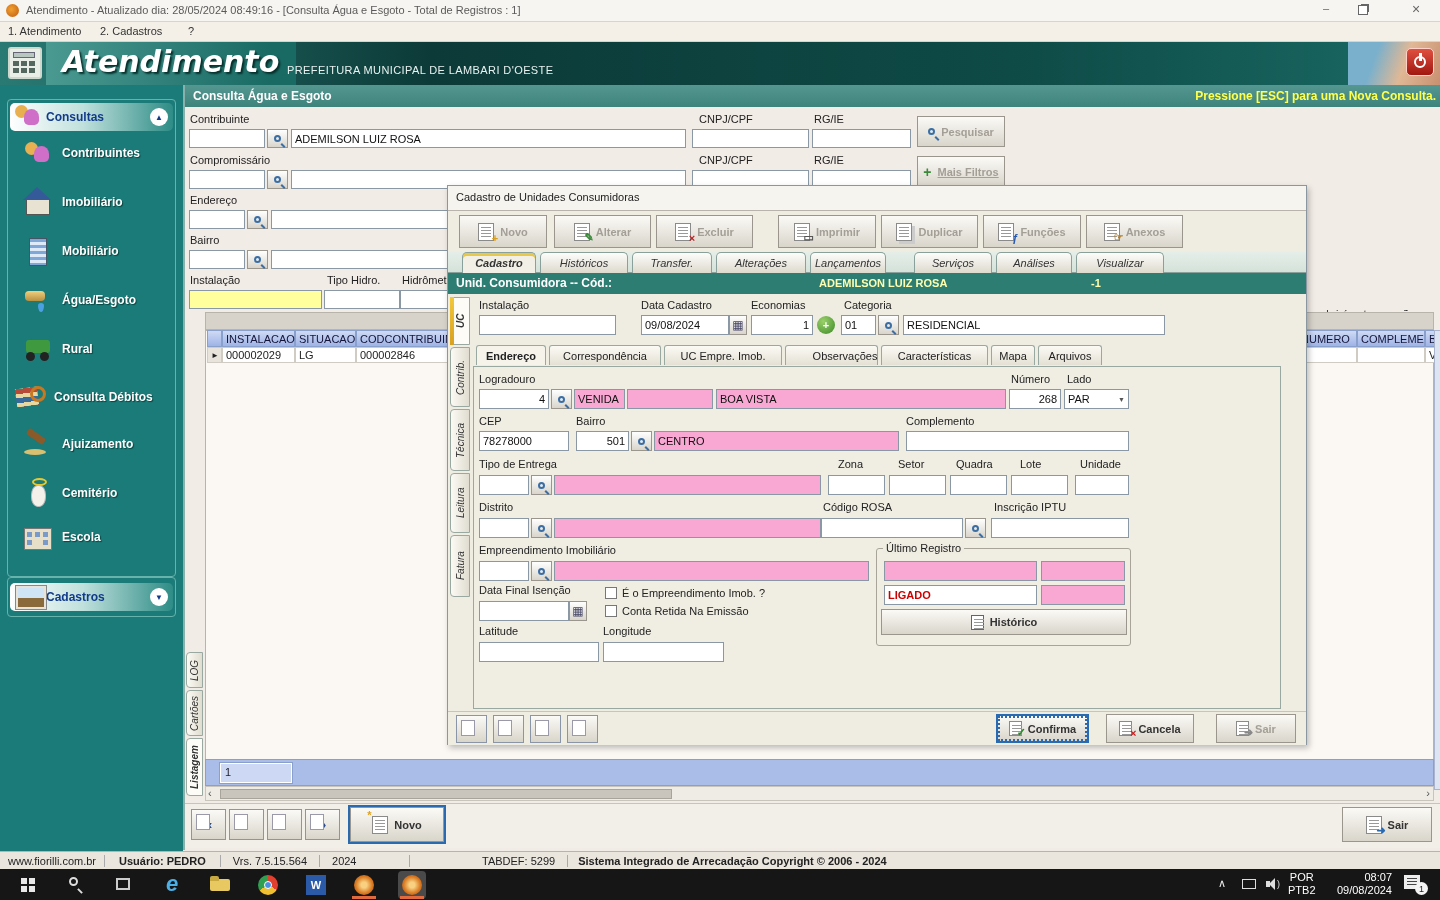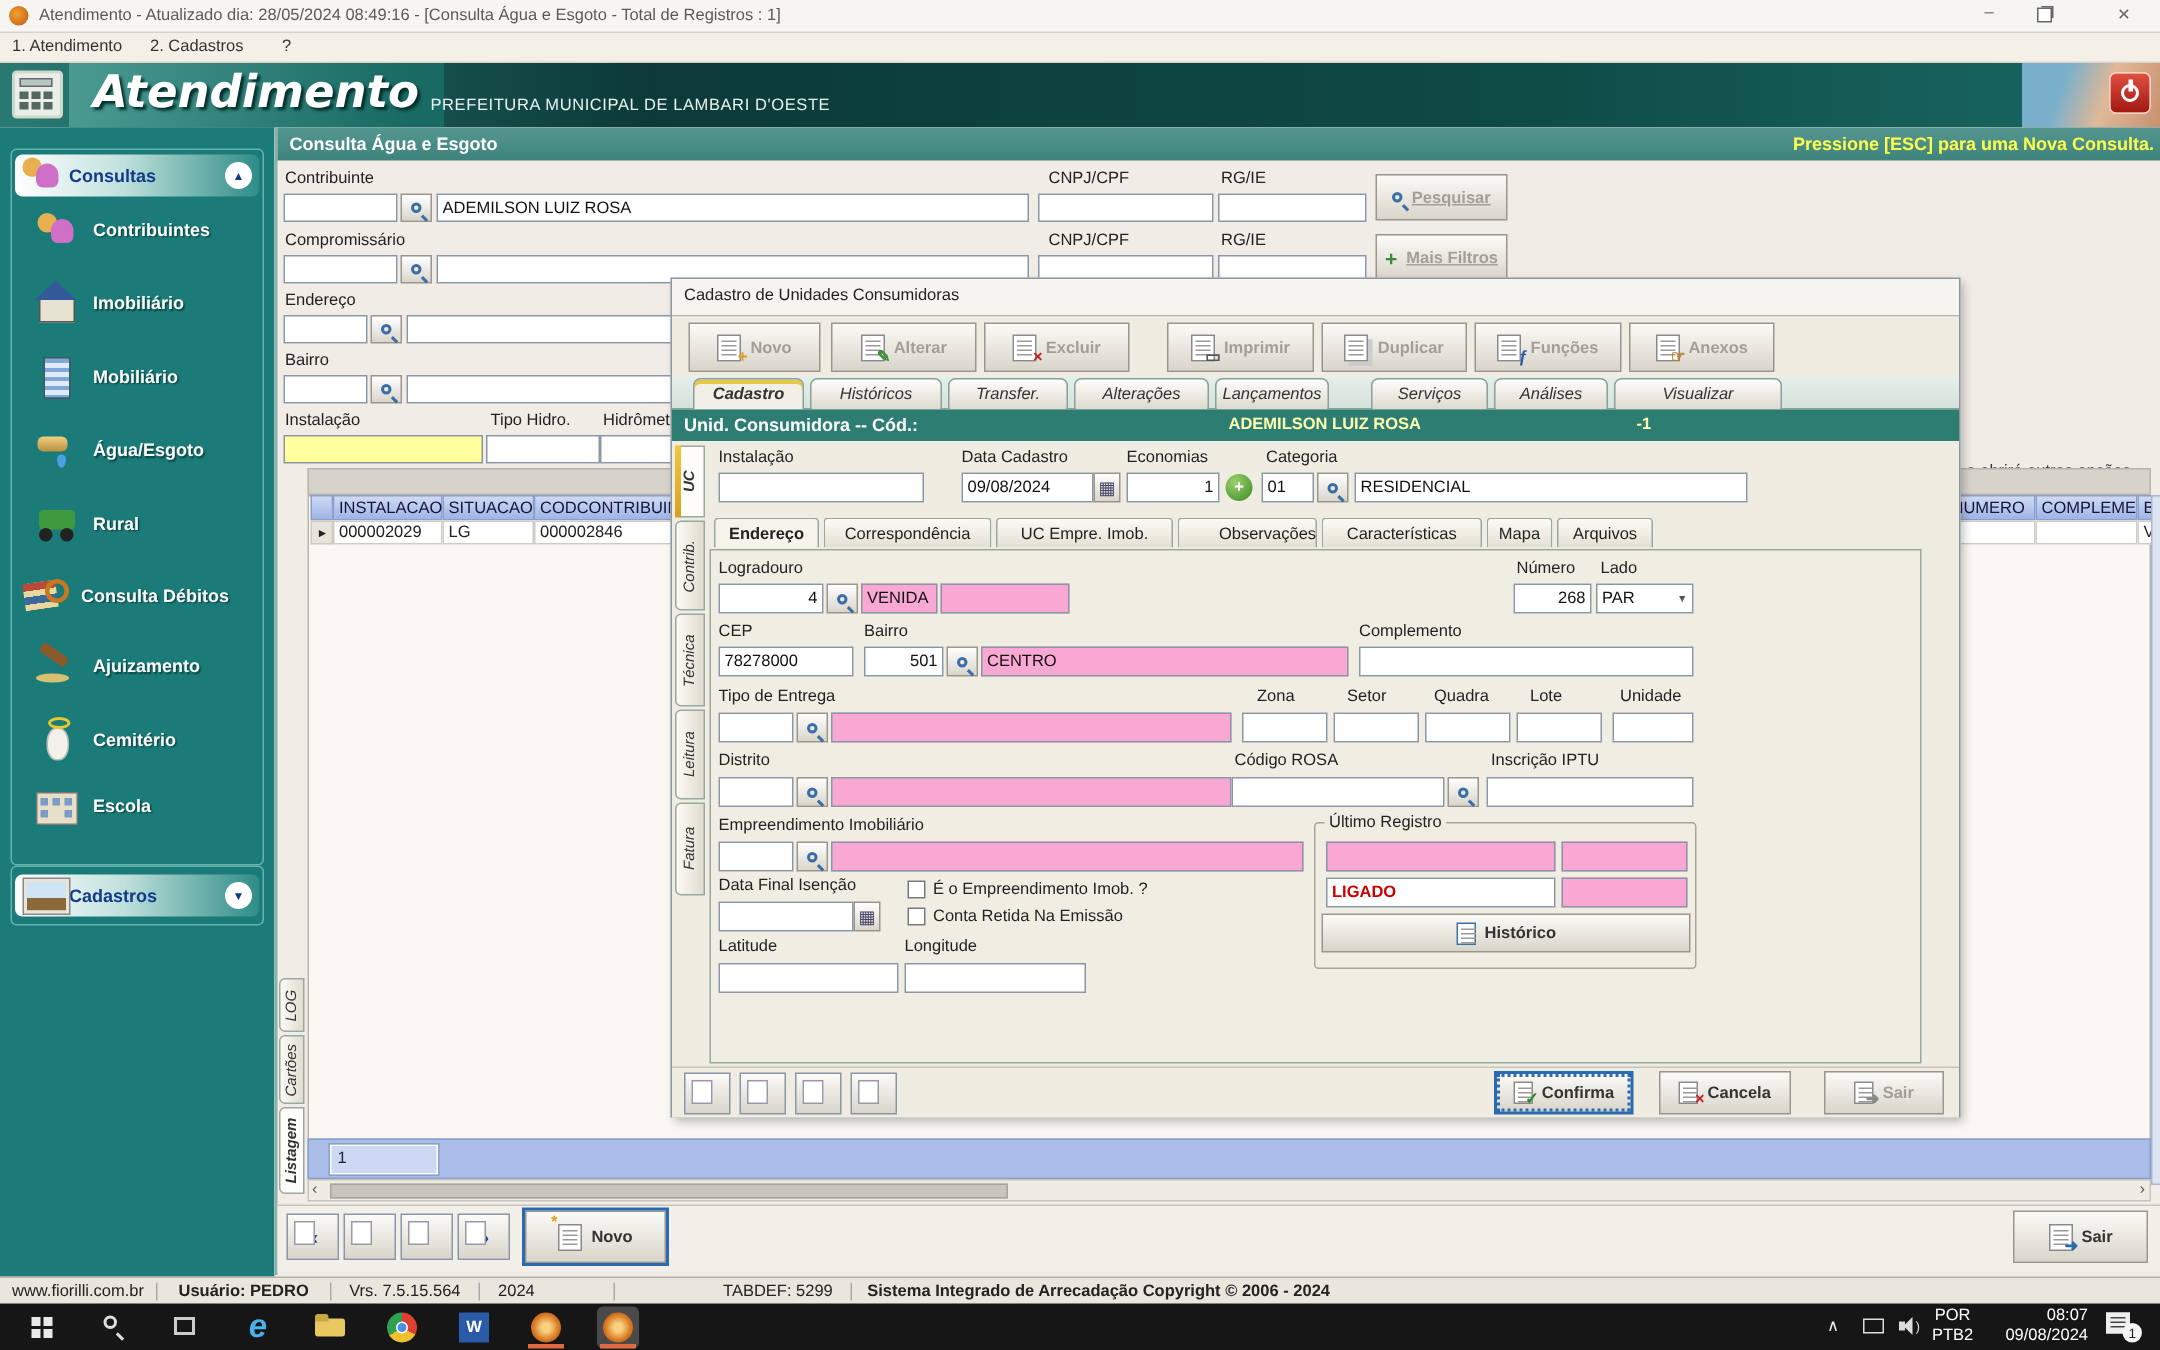--- a/index.html
+++ b/index.html
@@ -179,21 +179,21 @@
     <span class="magbtn" style="left:82px;top:44px;">
         <span class="mag"></span>
       </span>
     <input class="inp" style="left: 106px; top: 44px; width: 395px;" readonly="" value="ADEMILSON LUIZ ROSA">
     <span class="lb" style="left:514px;top:28px;">CNPJ/CPF</span>
     <input class="inp" style="left: 507px; top: 44px; width: 117px;" readonly="">
     <span class="lb" style="left:629px;top:28px;">RG/IE</span>
     <input class="inp" style="left: 627px; top: 44px; width: 99px;" readonly="">
     <span class="btn dis" style="left:732px;top:31px;width:88px;height:31px;">
       <span class="mag" style="border-color:#3a6ea5;"></span>
-      <span style="text-decoration:underline;">Pesquisar</span>
+      <span style="">Pesquisar</span>
     </span>
 
     <span class="lb" style="left:5px;top:69px;">Compromissário</span>
     <input class="inp" style="left: 4px; top: 85px; width: 76px;" readonly="">
     <span class="magbtn" style="left:82px;top:85px;">
         <span class="mag"></span>
       </span>
     <input class="inp" style="left: 106px; top: 85px; width: 395px;" readonly="">
     <span class="lb" style="left:514px;top:69px;">CNPJ/CPF</span>
     <input class="inp" style="left: 507px; top: 85px; width: 117px;" readonly="">
@@ -384,21 +384,21 @@
         </span>
       <span class="xtab" style="left:362px;top:1px;width:76px;">
           <span>Lançamentos</span>
         </span>
       <span class="xtab" style="left:466px;top:1px;width:78px;">
           <span>Serviços</span>
         </span>
       <span class="xtab" style="left:548px;top:1px;width:76px;">
           <span>Análises</span>
         </span>
-      <span class="xtab" style="left:628px;top:1px;width:112px;">
+      <span class="xtab" style="left:628px;top:1px;width:88px;">
           <span>Visualizar</span>
         </span>
     </div>
 
     <div class="a" style="left:0;top:87px;width:858px;height:21px;background:#2e7d72;">
       <span class="lb" style="left:8px;top:3px;color:#fff;font-weight:bold;font-size:12px;">Unid. Consumidora -- Cód.:</span>
       <span class="lb" style="left:371px;top:4px;color:#ffffb0;font-weight:bold;">ADEMILSON LUIZ ROSA</span>
       <span class="lb" style="left:643px;top:4px;color:#ffffb0;font-weight:bold;">-1</span>
     </div>
 
@@ -461,20 +461,21 @@
     </div>
     <div class="a" style="left:25px;top:180px;width:808px;height:343px;border:1px solid #9aa8a2;background:#f0eee3;"></div>
 
     <span class="lb" style="left:31px;top:187px;">Logradouro</span>
     <input class="inp" style="left: 31px; top: 203px; width: 70px; height: 20px; text-align: right;" readonly="" value="4">
     <span class="magbtn" style="left:103px;top:203px;height:20px;">
         <span class="mag"></span>
       </span>
     <input class="inp ro" style="left: 126px; top: 203px; width: 51px; height: 20px;" readonly="" value="VENIDA">
     <input class="inp ro" style="left: 179px; top: 203px; width: 86px; height: 20px;" readonly="">
+    <input class="inp ro" style="left: 268px; top: 203px; width: 290px; height: 20px;" readonly="" value="BOA VISTA">
     <span class="lb" style="left:563px;top:187px;">Número</span>
     <input class="inp" style="left: 561px; top: 203px; width: 52px; height: 20px; text-align: right;" readonly="" value="268">
     <span class="lb" style="left:619px;top:187px;">Lado</span>
     <span class="inp" style="left:616px;top:203px;width:65px;height:20px;display:flex;align-items:center;justify-content:space-between;cursor:pointer;">
       <span>PAR</span>
       <span style="font-size:7px;color:#555;">▼</span>
     </span>
 
     <span class="lb" style="left:31px;top:229px;">CEP</span>
     <input class="inp" style="left: 31px; top: 245px; width: 90px; height: 20px;" readonly="" value="78278000">

